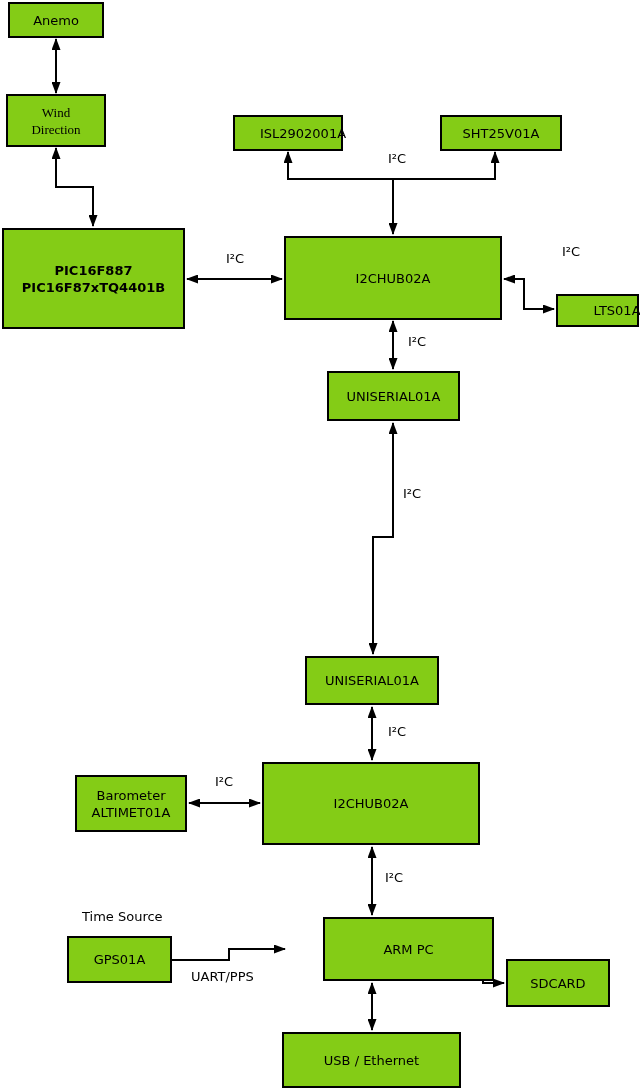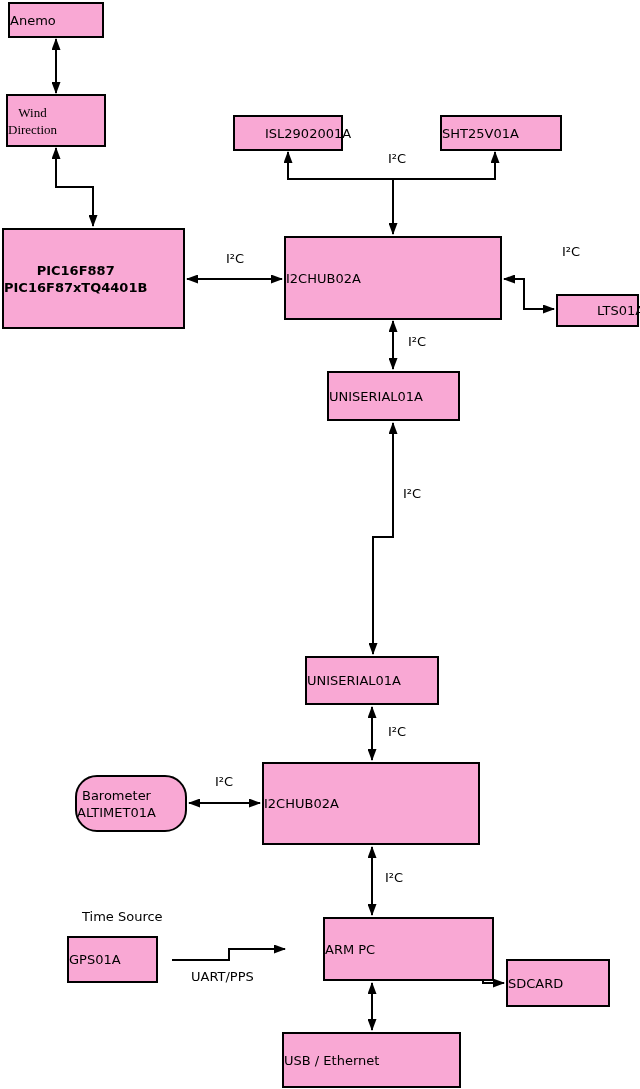--- a/index.html
+++ b/index.html
@@ -23,24 +23,24 @@
   }
   .edge {
     stroke: #000000;
     stroke-width: 2;
     fill: none;
   }
   .node {
     position: absolute;
     box-sizing: border-box;
     border: 2px solid #000000;
-    background: #f9a8d4;
+    background: #84cc16;
     display: flex;
     align-items: center;
-    justify-content: flex-start;
+    justify-content: center;
     text-align: center;
     font-size: 13px;
     line-height: 17px;
     white-space: nowrap;
   }
   .node .line { display: block; }
   .edge-label {
     position: absolute;
     font-size: 13px;
     line-height: 14px;
@@ -114,28 +114,28 @@
   </div>
 
   <div class="node" style="left:305px; top:656px; width:134px; height:49px;">
     <span>UNISERIAL01A</span>
   </div>
 
   <div class="node" style="left:262px; top:762px; width:218px; height:83px;">
     <span>I2CHUB02A</span>
   </div>
 
-  <div class="node" style="left:75px; top:775px; width:112px; height:57px;border-radius:22px;">
+  <div class="node" style="left:75px; top:775px; width:112px; height:57px;">
     <span>
       <span class="line">Barometer</span>
       <span class="line">ALTIMET01A</span>
     </span>
   </div>
 
-  <div class="node" style="left:67px; top:936px; width:91px; height:47px;">
+  <div class="node" style="left:67px; top:936px; width:105px; height:47px;">
     <span>GPS01A</span>
   </div>
 
   <div class="node" style="left:287px; top:917px; width:171px; height:64px;margin-left:36px;">
     <span>ARM PC</span>
   </div>
 
   <div class="node" style="left:506px; top:959px; width:104px; height:48px;">
     <span>SDCARD</span>
   </div>

